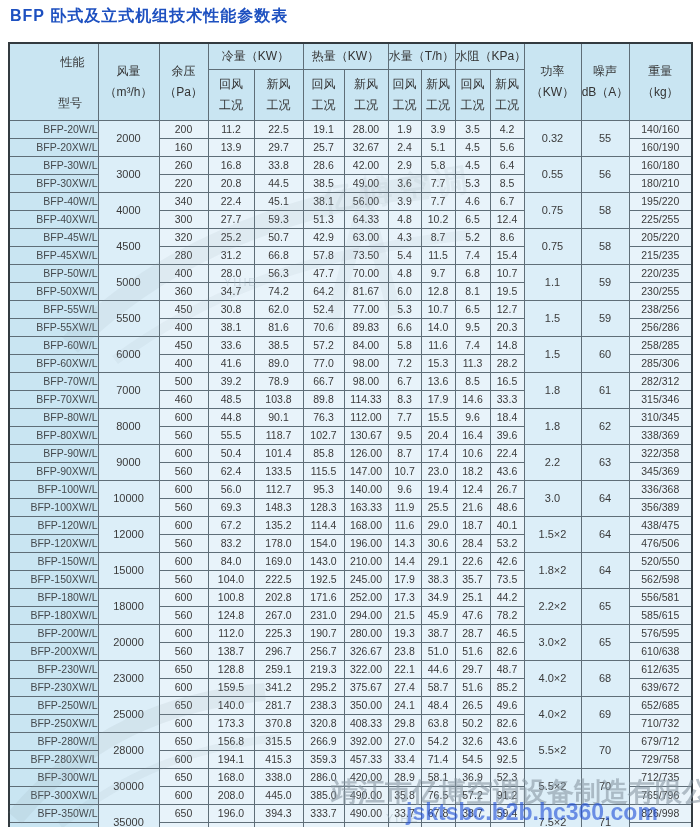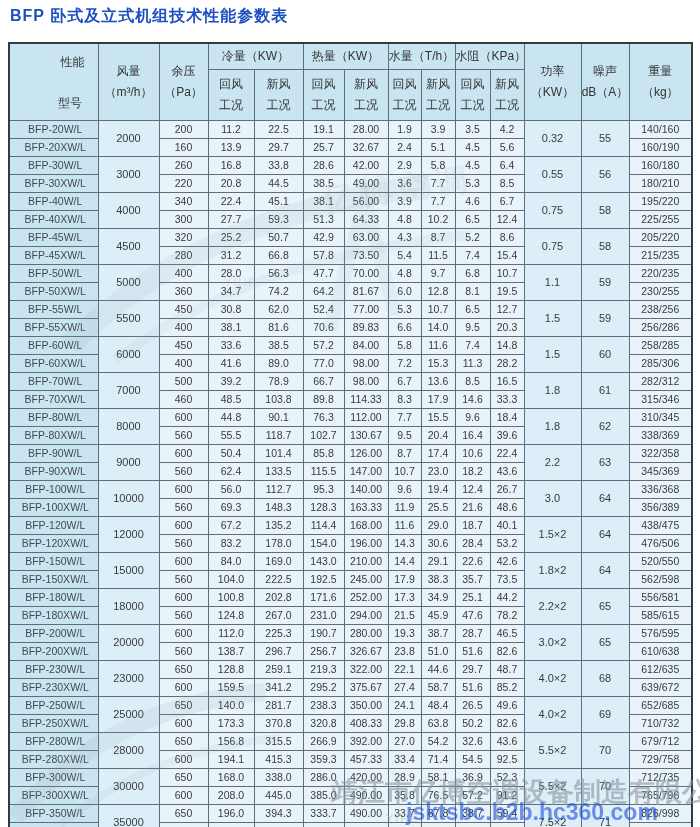--- a/index.html
+++ b/index.html
@@ -10,21 +10,21 @@
   table.spec{position:absolute;left:8px;top:42px;width:684px;border-collapse:collapse;
              table-layout:fixed;border:2px solid #333b40;}
   .spec th,.spec td{border:1px solid #5f6e78;padding:0;text-align:center;color:#3a3a3a;
                     overflow:hidden;white-space:nowrap;}
   .spec thead th{background:#c9e5f2;font-size:12px;font-weight:normal;color:#333;}
   .spec thead .r1{height:26px;padding-left:15px;}
   .spec thead .r2 th{height:50px;}
   .spec thead .two div{line-height:1.75;}
   .spec tbody tr{height:17.55px;}
   .spec tbody td{background:#e8f3fa;font-size:10.5px;line-height:17px;}
-  .spec tbody td.model{background:#c9e5f2;text-align:center;padding-left:3px;color:#44494d;}
+  .spec tbody td.model{background:#c9e5f2;text-align:right;padding-left:3px;color:#44494d;}
   .spec tbody td.merged{background:#dceef8;font-size:11px;}
   .corner{position:relative;
     background:linear-gradient(to bottom right,rgba(0,0,0,0) 49.5%,#5f6e78 49.5%,#5f6e78 50.5%,rgba(0,0,0,0) 50.5%),#c9e5f2;}
   .corner .tr{position:absolute;top:10px;right:13px;}
   .corner .bl{position:absolute;bottom:8px;left:8px;margin-left:40px;}
   .wm{position:absolute;pointer-events:none;color:#8796a1;}
   .wm-company{left:331px;top:774px;font-size:27px;letter-spacing:0px;opacity:.58;font-weight:bold;white-space:nowrap;}
   .wm-url{left:406px;top:799px;font-size:23px;opacity:.6;color:#1d4ed8;white-space:nowrap;font-weight:bold;}
   .wm-ghost{left:322px;top:168px;font-size:32px;opacity:.10;transform:rotate(-8deg);font-weight:bold;letter-spacing:6px;}
   .wm-tiny1{left:224px;top:276px;font-size:11px;opacity:.35;color:#9fb2bd;letter-spacing:2px;}

